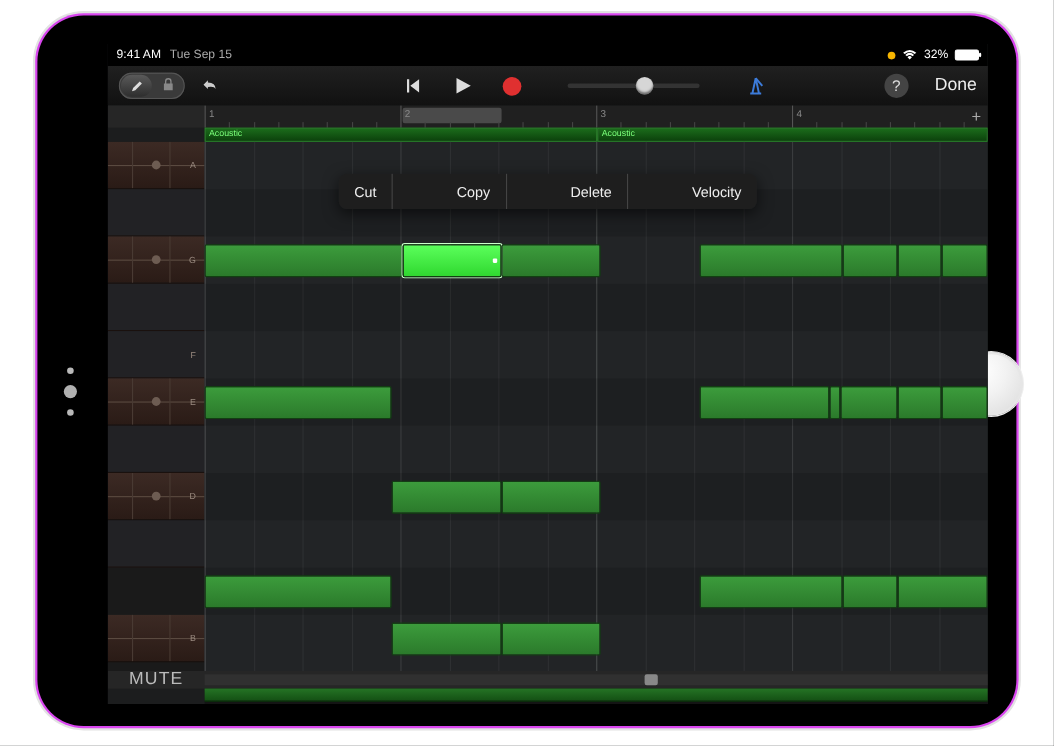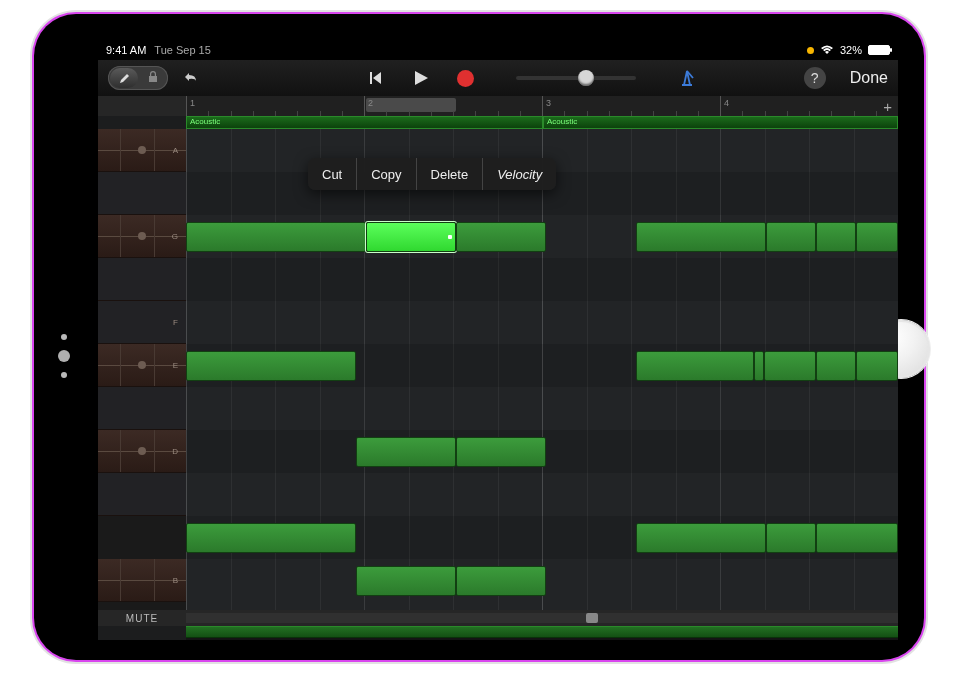--- a/index.html
+++ b/index.html
@@ -91,27 +91,27 @@
   .grid .col.major { border-left:1px solid #3a3c3e;}
   .grid .col.section { border-left:1px solid #4a4c4e;}
   .row { position:absolute; left:0; right:0; height:48px;}
   .row.alt { background:rgba(0,0,0,0.12);}
   .note { position:absolute; height:30px; top:9px; background:linear-gradient(#3c9c3c,#2b7a2b);
     border:1px solid #123f12; border-radius:2px;}
   .note.sel { background:linear-gradient(#5bff5b,#30d830); box-shadow:0 0 0 1px #caffca;}
   .note.sel:after{content:"";position:absolute;right:3px;top:12px;width:4px;height:4px;background:#fff;border-radius:1px;}
   
   .ctx { position:absolute; top:118px; left:210px; height:32px; background:rgba(30,30,30,.97);
-    border-radius:7px; display:flex; align-items:flex-end; box-shadow:0 4px 14px rgba(0,0,0,.6);}
+    border-radius:7px; display:flex; align-items:flex-end; box-shadow:0 4px 14px rgba(0,0,0,.6);gap:44px;}
   .ctx .it { color:#eee; font-size:13px; padding:0 14px; height:100%; display:flex; align-items:center;
     border-right:1px solid #444; cursor:pointer;}
-  .ctx .it:last-child { border-right:none;font-style:italic;}
+  .ctx .it:last-child { border-right:none;}
   
   .bottombar { position:absolute; left:0; right:0; bottom:14px; height:16px; background:#262626; display:flex; align-items:center;}
-  .mute { width:88px; text-align:center; font-size:10px; color:#bbb; letter-spacing:1px;}
+  .mute { width:88px; text-align:center; font-size:16px; color:#bbb; letter-spacing:1px;}
   .hscroll { flex:1; height:10px; background:#303030; position:relative;}
   .hscroll .th { position:absolute; left:400px; top:0; width:12px; height:10px; background:#888; border-radius:2px;}
   .minimap { position:absolute; left:88px; right:0; bottom:2px; height:12px; background:linear-gradient(#237023,#145014); border-top:1px solid #2a8a2a; border-bottom:1px solid #0a320a;}
   .playhead-track{position:absolute; left:88px; right:0; bottom:0; height:14px; background:#141414;}
 </style>
 </head>
 <body>
 
 <div class="frame">
   <div class="frame-inner">

